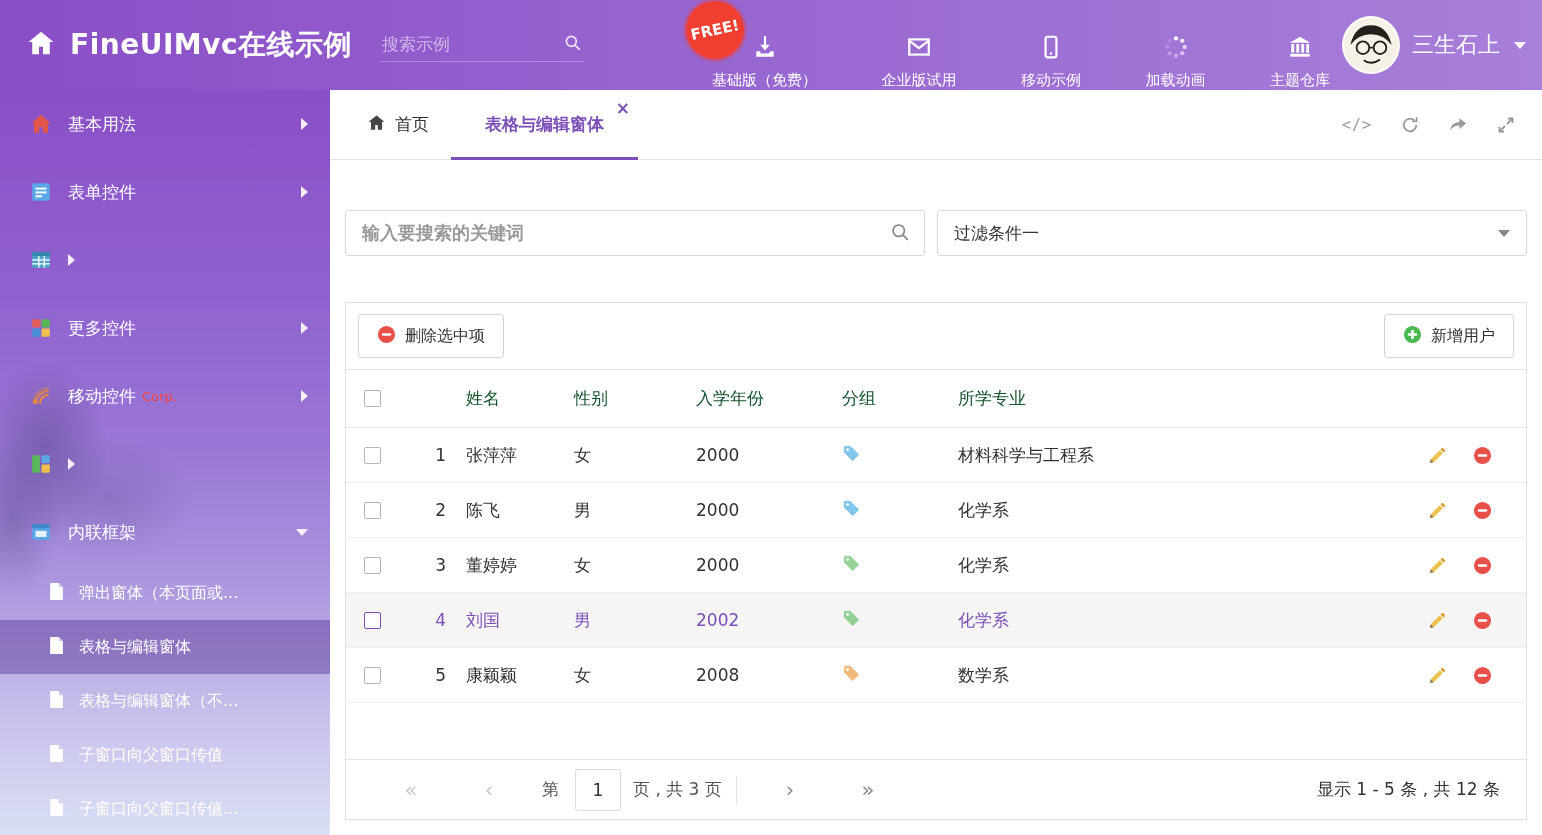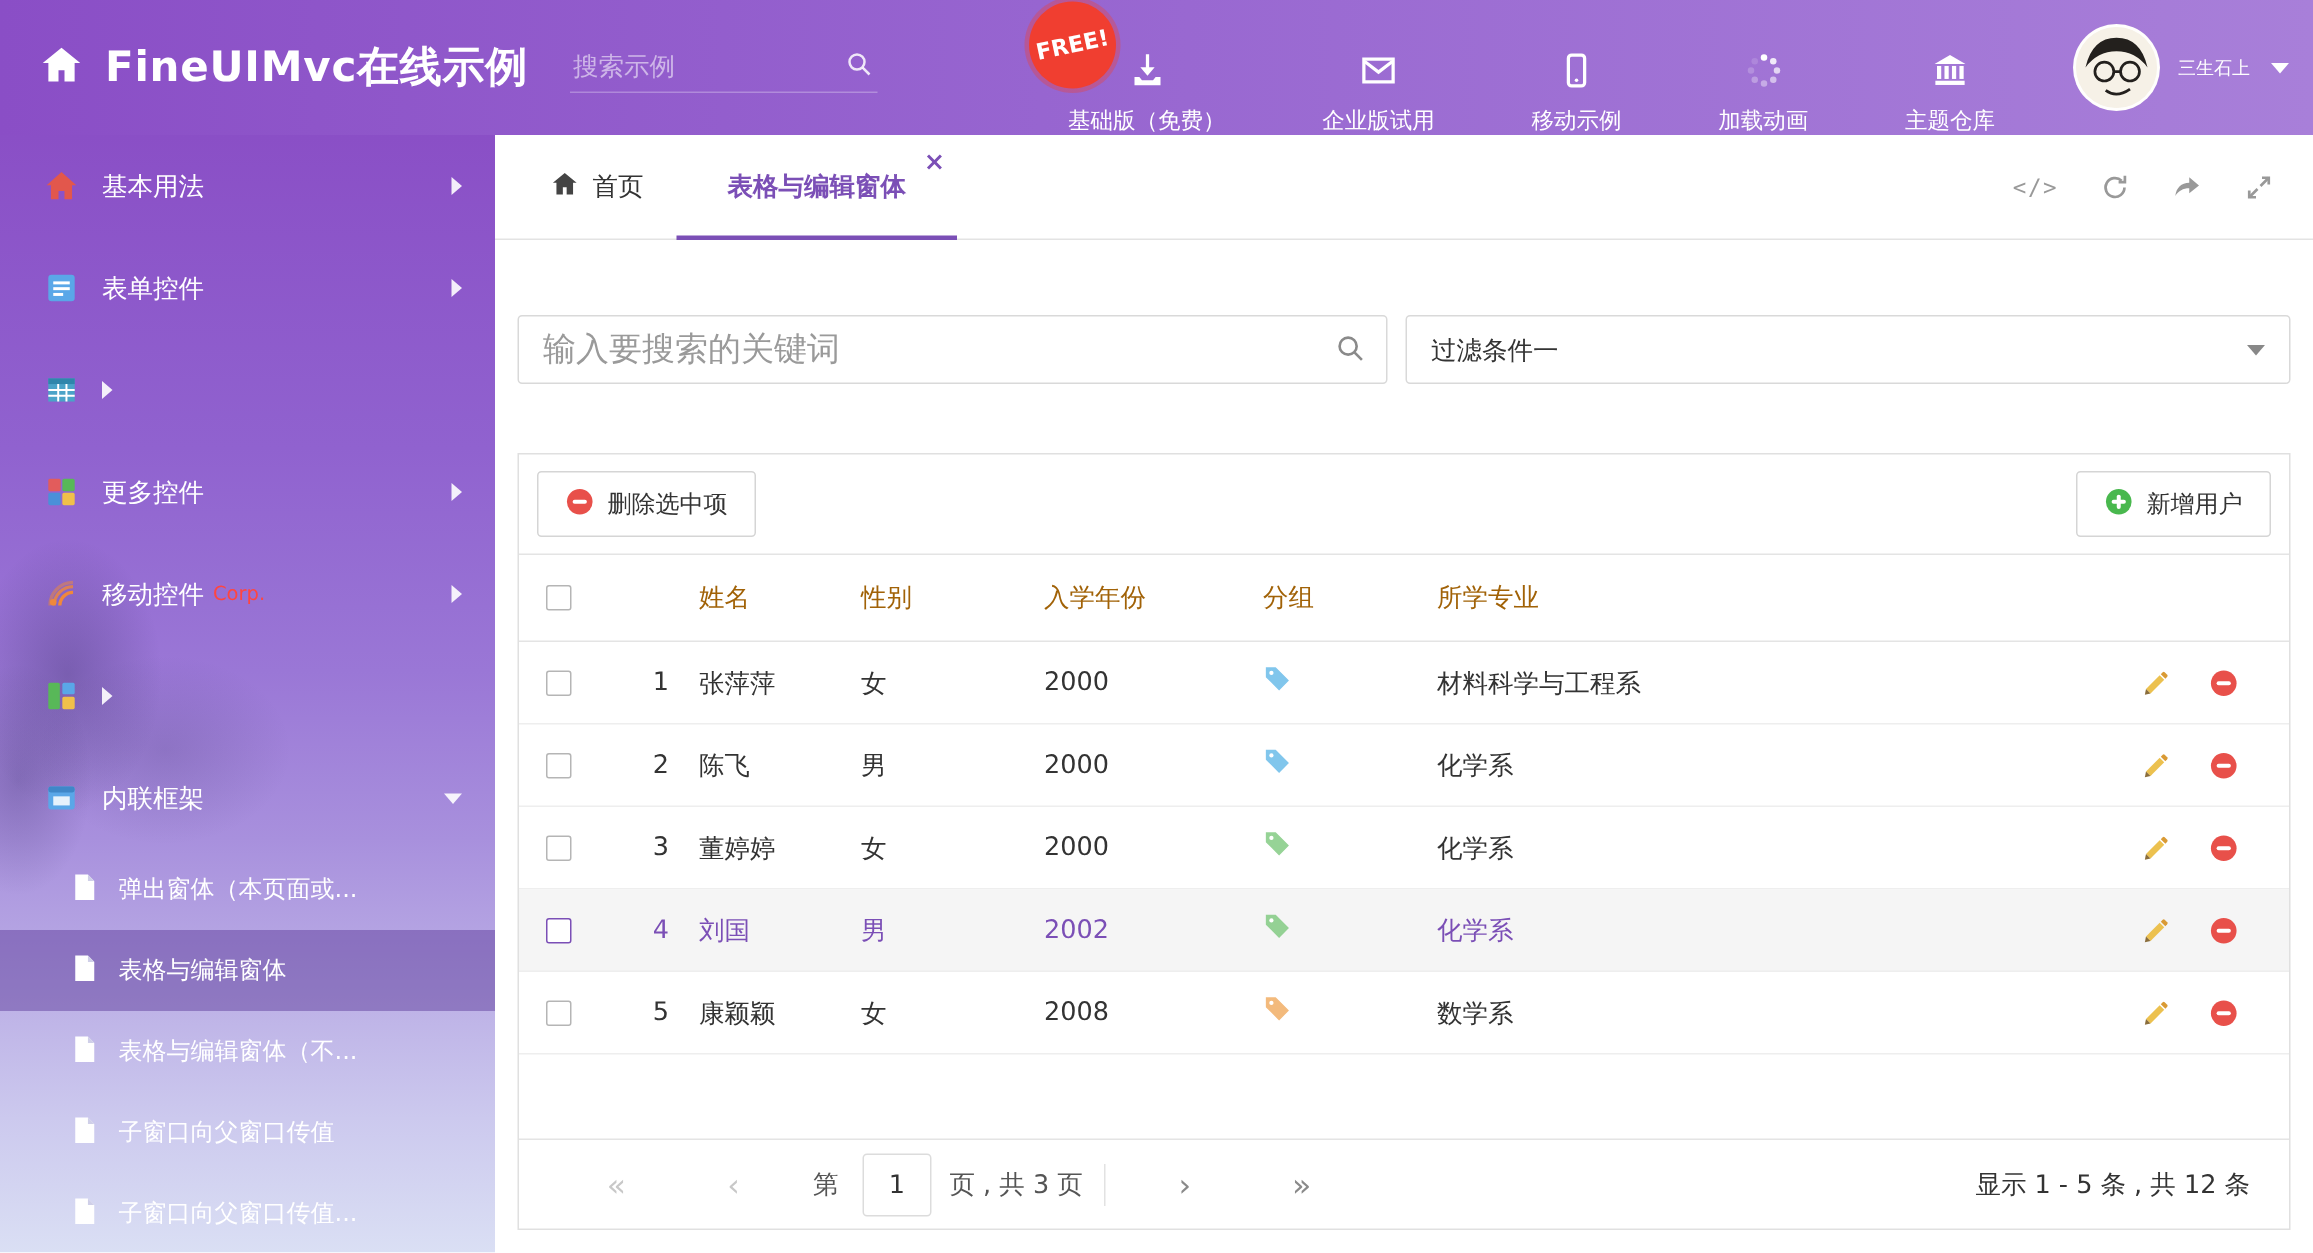--- a/index.html
+++ b/index.html
@@ -21,21 +21,21 @@
   .free-badge { position:absolute; left:686px; top:1px; width:58px; height:58px; border-radius:50%;
     background:#f03e30; display:flex; align-items:center; justify-content:center;
     transform:rotate(-12deg); font-weight:bold; font-size:15px; color:#fff;
     box-shadow:0 0 0 3px rgba(240,62,48,0.35); z-index:6; }
   .hnav { position:absolute; left:712px; width:618px; top:0; bottom:0;
     display:flex; justify-content:space-between; align-items:flex-end; }
   .hnav-item { display:flex; flex-direction:column; align-items:center; gap:7px; cursor:pointer; padding-top:4px; }
   .hnav-item .lbl { font-size:15px; white-space:nowrap; }
   .huser { position:absolute; right:16px; top:0; bottom:0; display:flex; align-items:center; gap:12px; }
   .avatar { width:58px; height:58px; border-radius:50%; background:#f7f3ea; overflow:hidden; border:2px solid rgba(255,255,255,0.9); }
-  .huser .uname { font-size:12px; }
+  .huser .uname { font-size:22px; }
   .caret-down { width:0; height:0; border-left:6px solid transparent; border-right:6px solid transparent; border-top:7px solid #fff; margin-left:2px; }
 
   
   .sidebar { position:absolute; top:90px; left:0; width:330px; bottom:0; overflow:hidden; color:#fff;
     background:
       radial-gradient(90px 130px at 45px 360px, rgba(45,35,90,0.30), transparent 70%),
       radial-gradient(70px 110px at 12px 430px, rgba(45,35,90,0.26), transparent 70%),
       radial-gradient(120px 90px at 110px 410px, rgba(55,45,100,0.18), transparent 70%),
       linear-gradient(180deg,#8a4fc6 0%,#9062cf 28%,#9a77d6 48%,#a890dd 63%,#bcb0e6 77%,#ccc9ee 88%,#dadff4 100%); }
   .side-item { height:68px; display:flex; align-items:center; padding:0 22px 0 30px; font-size:17px; cursor:pointer; }
@@ -54,31 +54,31 @@
   .tab { display:flex; align-items:center; gap:9px; padding:0 22px; font-size:17px; color:#333; cursor:pointer; position:relative; }
   .tab.active { color:var(--accent); font-weight:bold; padding:0 34px; }
   .tab.active::after { content:""; position:absolute; left:0; right:0; bottom:-1px; height:3px; background:var(--accent); }
   .tab .close { position:absolute; top:10px; right:8px; font-size:17px; font-weight:bold; color:var(--accent); line-height:1; cursor:pointer; }
   .tab-tools { margin-left:auto; display:flex; align-items:center; gap:28px; padding-right:26px; }
   .tool { color:#999; font-size:15px; cursor:pointer; display:flex; align-items:center; }
   .tool.code { font-family:"DejaVu Sans Mono","Liberation Mono",monospace; font-size:15px; letter-spacing:1px; }
 
   .filter-row { display:flex; gap:12px; padding:18px 15px 14px 15px; flex:0 0 auto; }
   .search-box { position:relative; width:580px; }
-  .search-box input { width:100%; height:46px; border:1px solid #d9d9d9; border-radius:3px; padding:0 46px 0 16px; font-size:22px; color:#555; outline:none; }
+  .search-box input { width:100%; height:46px; border:1px solid #d9d9d9; border-radius:3px; padding:0 46px 0 16px; font-size:18px; color:#555; outline:none;font-weight:bold; }
   .search-box input::placeholder { color:#9a9a9a; }
   .search-box .sicon { position:absolute; right:14px; top:12px; }
   .select-box { width:590px; height:46px; border:1px solid #d9d9d9; border-radius:3px; display:flex; align-items:center; justify-content:space-between; padding:0 16px; font-size:17px; color:#333; cursor:pointer; }
   .select-box .sel-caret { width:0; height:0; border-left:6px solid transparent; border-right:6px solid transparent; border-top:7px solid #888; }
 
   .panel { margin:0 15px 15px 15px; border:1px solid #e0e0e0; flex:1; display:flex; flex-direction:column; overflow:hidden; }
   .toolbar { display:flex; justify-content:space-between; padding:11px 12px; border-bottom:1px solid #e4e4e4; flex:0 0 auto; }
   .btn { display:flex; align-items:center; gap:9px; border:1px solid #d5d5d5; border-radius:3px; background:#fff; padding:0 18px; height:44px; font-size:16px; color:#333; cursor:pointer; font-family:inherit; }
 
-  .t-head { display:flex; align-items:center; height:58px; border-bottom:1px solid #e4e4e4; font-size:17px; color:#a16207; flex:0 0 auto; }
+  .t-head { display:flex; align-items:center; height:58px; border-bottom:1px solid #e4e4e4; font-size:17px; color:#14532d; flex:0 0 auto; }
   .t-row { display:flex; align-items:center; height:55px; border-bottom:1px solid #eeeeee; font-size:17px; color:#333; }
   .t-row.sel { background:#f5f5f5; color:var(--accent); }
   .t-row.sel .mlink { color:var(--accent); }
   .t-row.sel .cbx { border-color:var(--accent); }
   .c-sel { width:52px; display:flex; justify-content:center; flex:0 0 auto; }
   .c-num { width:58px; text-align:right; padding-right:10px; flex:0 0 auto; }
   .c-name { width:118px; padding-left:10px; flex:0 0 auto; }
   .c-gender { width:122px; flex:0 0 auto; }
   .c-year { width:146px; flex:0 0 auto; }
   .c-group { width:116px; flex:0 0 auto; }

